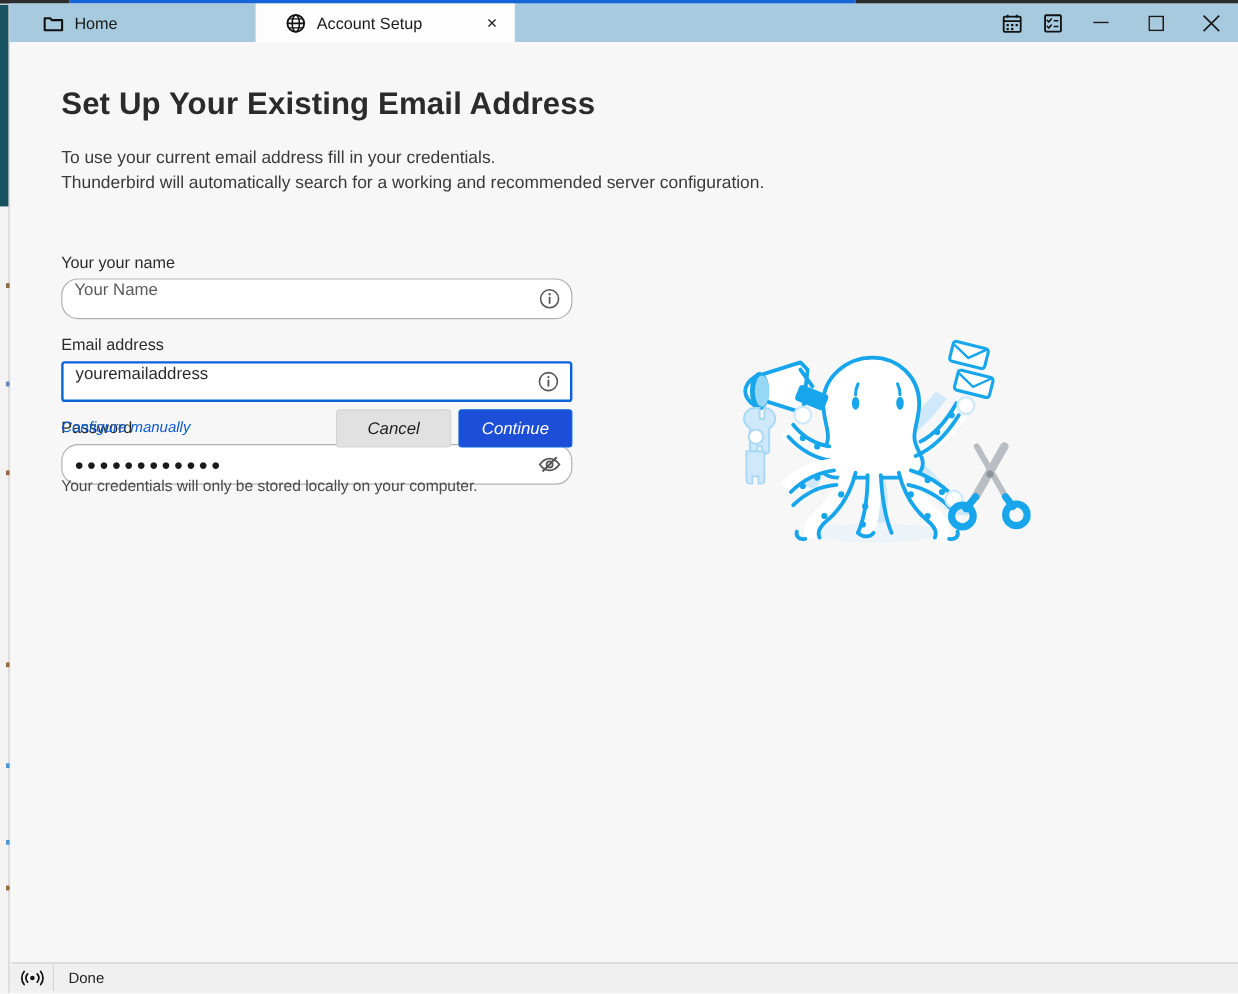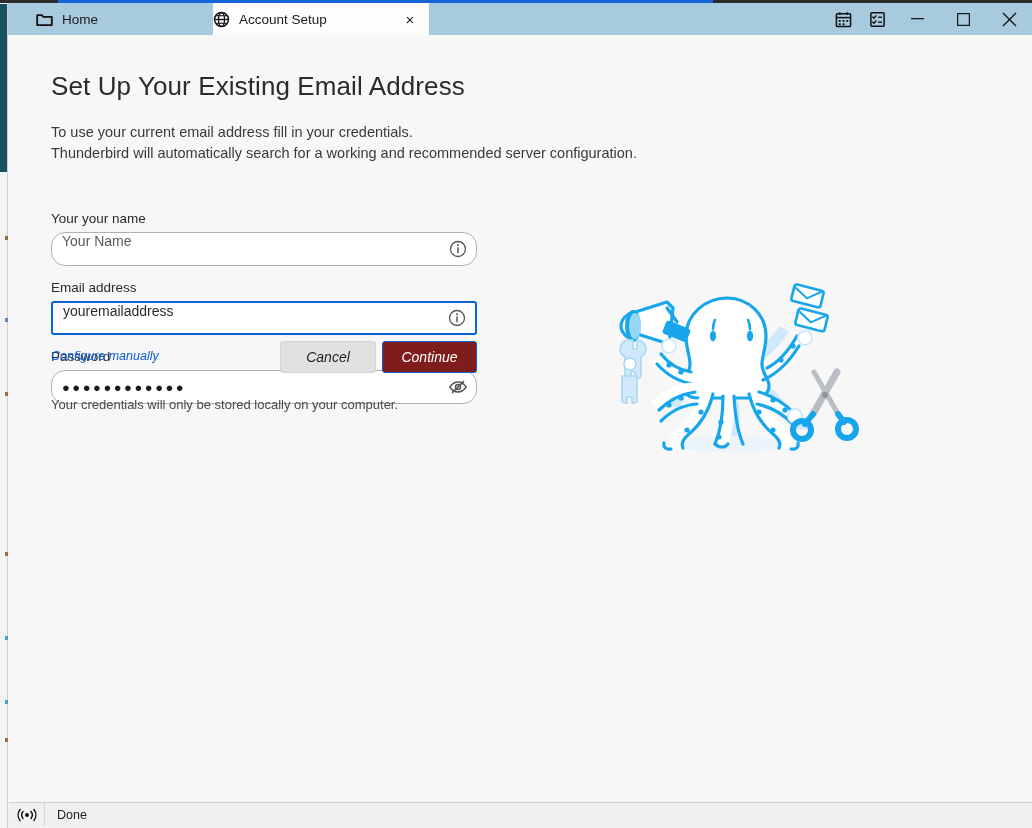--- a/index.html
+++ b/index.html
@@ -55,21 +55,21 @@
     font-size: 13.5px; color: #1a1a1a;
     cursor: default;
   }
   .tab-home {
     left: 0px; width: 205px; padding-left: 28px;
     background: #a8cade;
   }
   .tab-active {
     left: 205px; width: 216px;
     background: #fdfdfd;
-    padding-left: 0;
+    padding-left: 25px;
   }
   .tab-icon { margin-right: 9px; display: flex; align-items: center; }
   .tab-label { flex: 1; white-space: nowrap; }
   .tab-close {
     width: 26px; height: 26px; margin-right: 6px;
     display: flex; align-items: center; justify-content: center;
     font-size: 15px; color: #222; line-height: 1;
   }
 
   
@@ -85,21 +85,21 @@
 
   
   .content {
     position: absolute; left: 9px; top: 35px;
     width: 1023px; height: 767px;
     background: #f7f7f7;
     overflow: hidden;
   }
   .page-title {
     position: absolute; left: 42px; top: 36px;
-    font-size: 26px; font-weight: 400; color: #2b2b2b;
+    font-size: 26px; font-weight: 700; color: #2b2b2b;
     letter-spacing: 0.1px;
   }
   .page-sub {
     position: absolute; left: 42px; top: 87px;
     font-size: 14.5px; color: #3a3a3a; line-height: 21px;
   }
 
   .form {
     position: absolute; left: 42px; top: 176px; width: 426px;
   }
@@ -158,21 +158,21 @@
     position: absolute; top: 0; height: 32px;
     display: flex; align-items: center; justify-content: center;
     font-size: 14px; border-radius: 3px; cursor: default;
   }
   .btn-cancel {
     right: 101px; width: 96px;
     background: #e1e1e1; color: #1f1f1f; border: 1px solid #d5d5d5;
   }
   .btn-continue {
     right: 0; width: 95px;
-    background: #7f1d1d; color: #ffffff; border: 1px solid #0a64d8;
+    background: #1d4ed8; color: #ffffff; border: 1px solid #0a64d8;
   }
   .footnote {
     position: absolute; left: 42px; top: 362px;
     font-size: 13px; color: #4a4a4a;
   }
 
   .illustration {
     position: absolute; left: 600px; top: 237px;
     width: 250px; height: 195px;
   }

